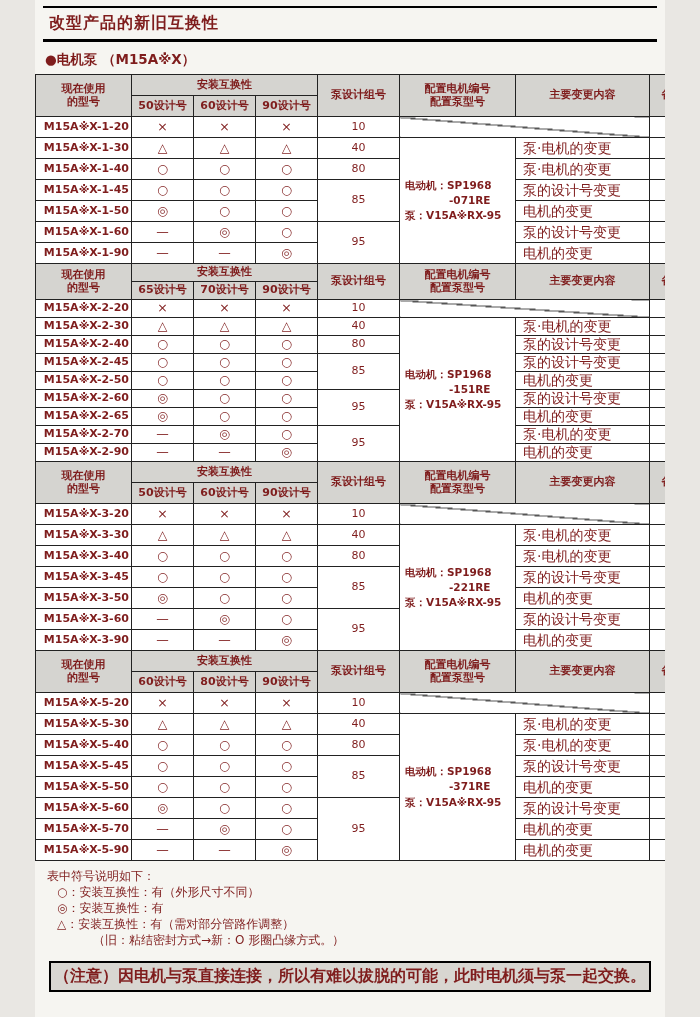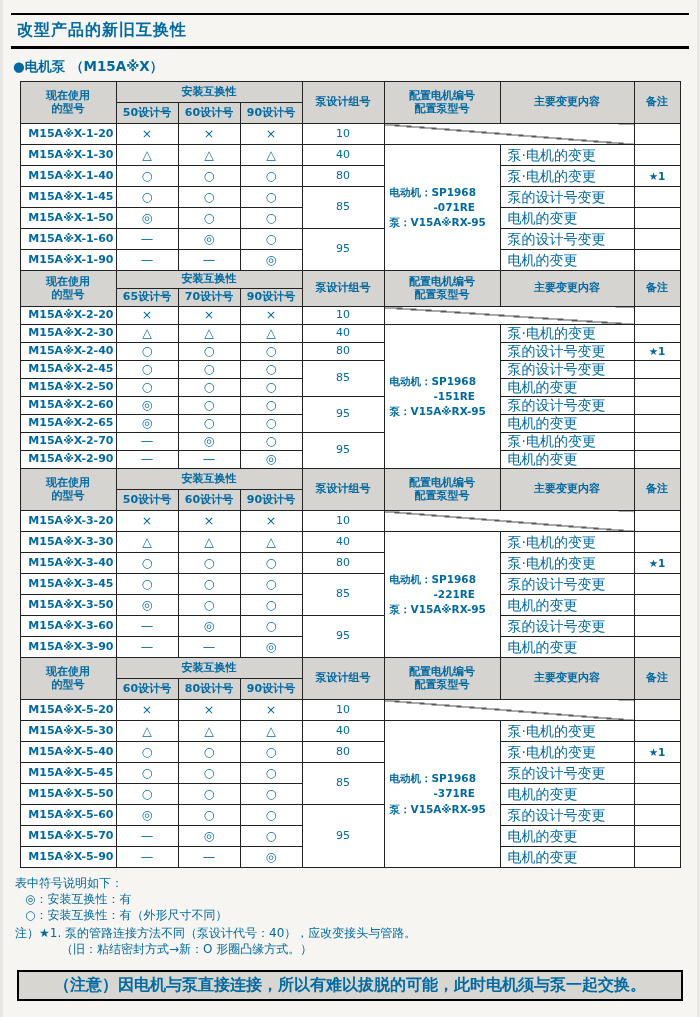--- a/index.html
+++ b/index.html
@@ -1,19 +1,19 @@
 <!DOCTYPE html>
 <html><head>
 <meta charset="utf-8">
 <style>
   html,body{margin:0;padding:0;background:#e9e7e3;}
   .page{
-    width:694px;height:1017px;margin:0 auto;background:#f6f5f1;
-    font-family:"DejaVu Sans","Liberation Sans",sans-serif;color:#0369a1;
-    box-sizing:border-box;padding-top:13px;position:relative;overflow:hidden;
+    width:630px;height:1017px;margin:0 auto;background:#f6f5f1;
+    font-family:"DejaVu Sans","Liberation Sans",sans-serif;color:#7f1d1d;
+    box-sizing:border-box;padding-top:6px;position:relative;overflow:hidden;
   }
   .title-band{
     margin:0 8px;border-top:2px solid #000;border-bottom:3px solid #000;
     padding:5px 4px 5px 6px;
   }
   .title{font-size:16px;font-weight:bold;letter-spacing:1px;}
   .subtitle{margin:9px 8px 5px 10px;font-size:13.5px;font-weight:bold;}
   table.ctable{
     border-collapse:collapse;table-layout:fixed;width:660px;margin:0 auto;
     background:#fff;
@@ -457,21 +457,21 @@
       <td class="sym">—</td>
       <td class="sym">◎</td>
       <td class="chg">电机的变更</td>
       <td class="rem"></td>
     </tr>
   </tbody>
     </table>
 
   <div class="legend">
     <div>表中符号说明如下：</div>
+    <div class="legend-item">○：安装互换性：有（外形尺寸不同）</div>
     <div class="legend-item">◎：安装互换性：有</div>
-    <div class="legend-item">○：安装互换性：有（外形尺寸不同）</div>
-    <div class="legend-note">注）★1. 泵的管路连接方法不同（泵设计代号：40），应改变接头与管路。</div>
+    <div class="legend-item">△：安装互换性：有（需对部分管路作调整）</div>
     <div class="legend-note2">（旧：粘结密封方式→新：O 形圈凸缘方式。）</div>
   </div>
 
   <div class="notice-box">（注意）因电机与泵直接连接，所以有难以拔脱的可能，此时电机须与泵一起交换。</div>
 
 </div>
 
 </body></html>

